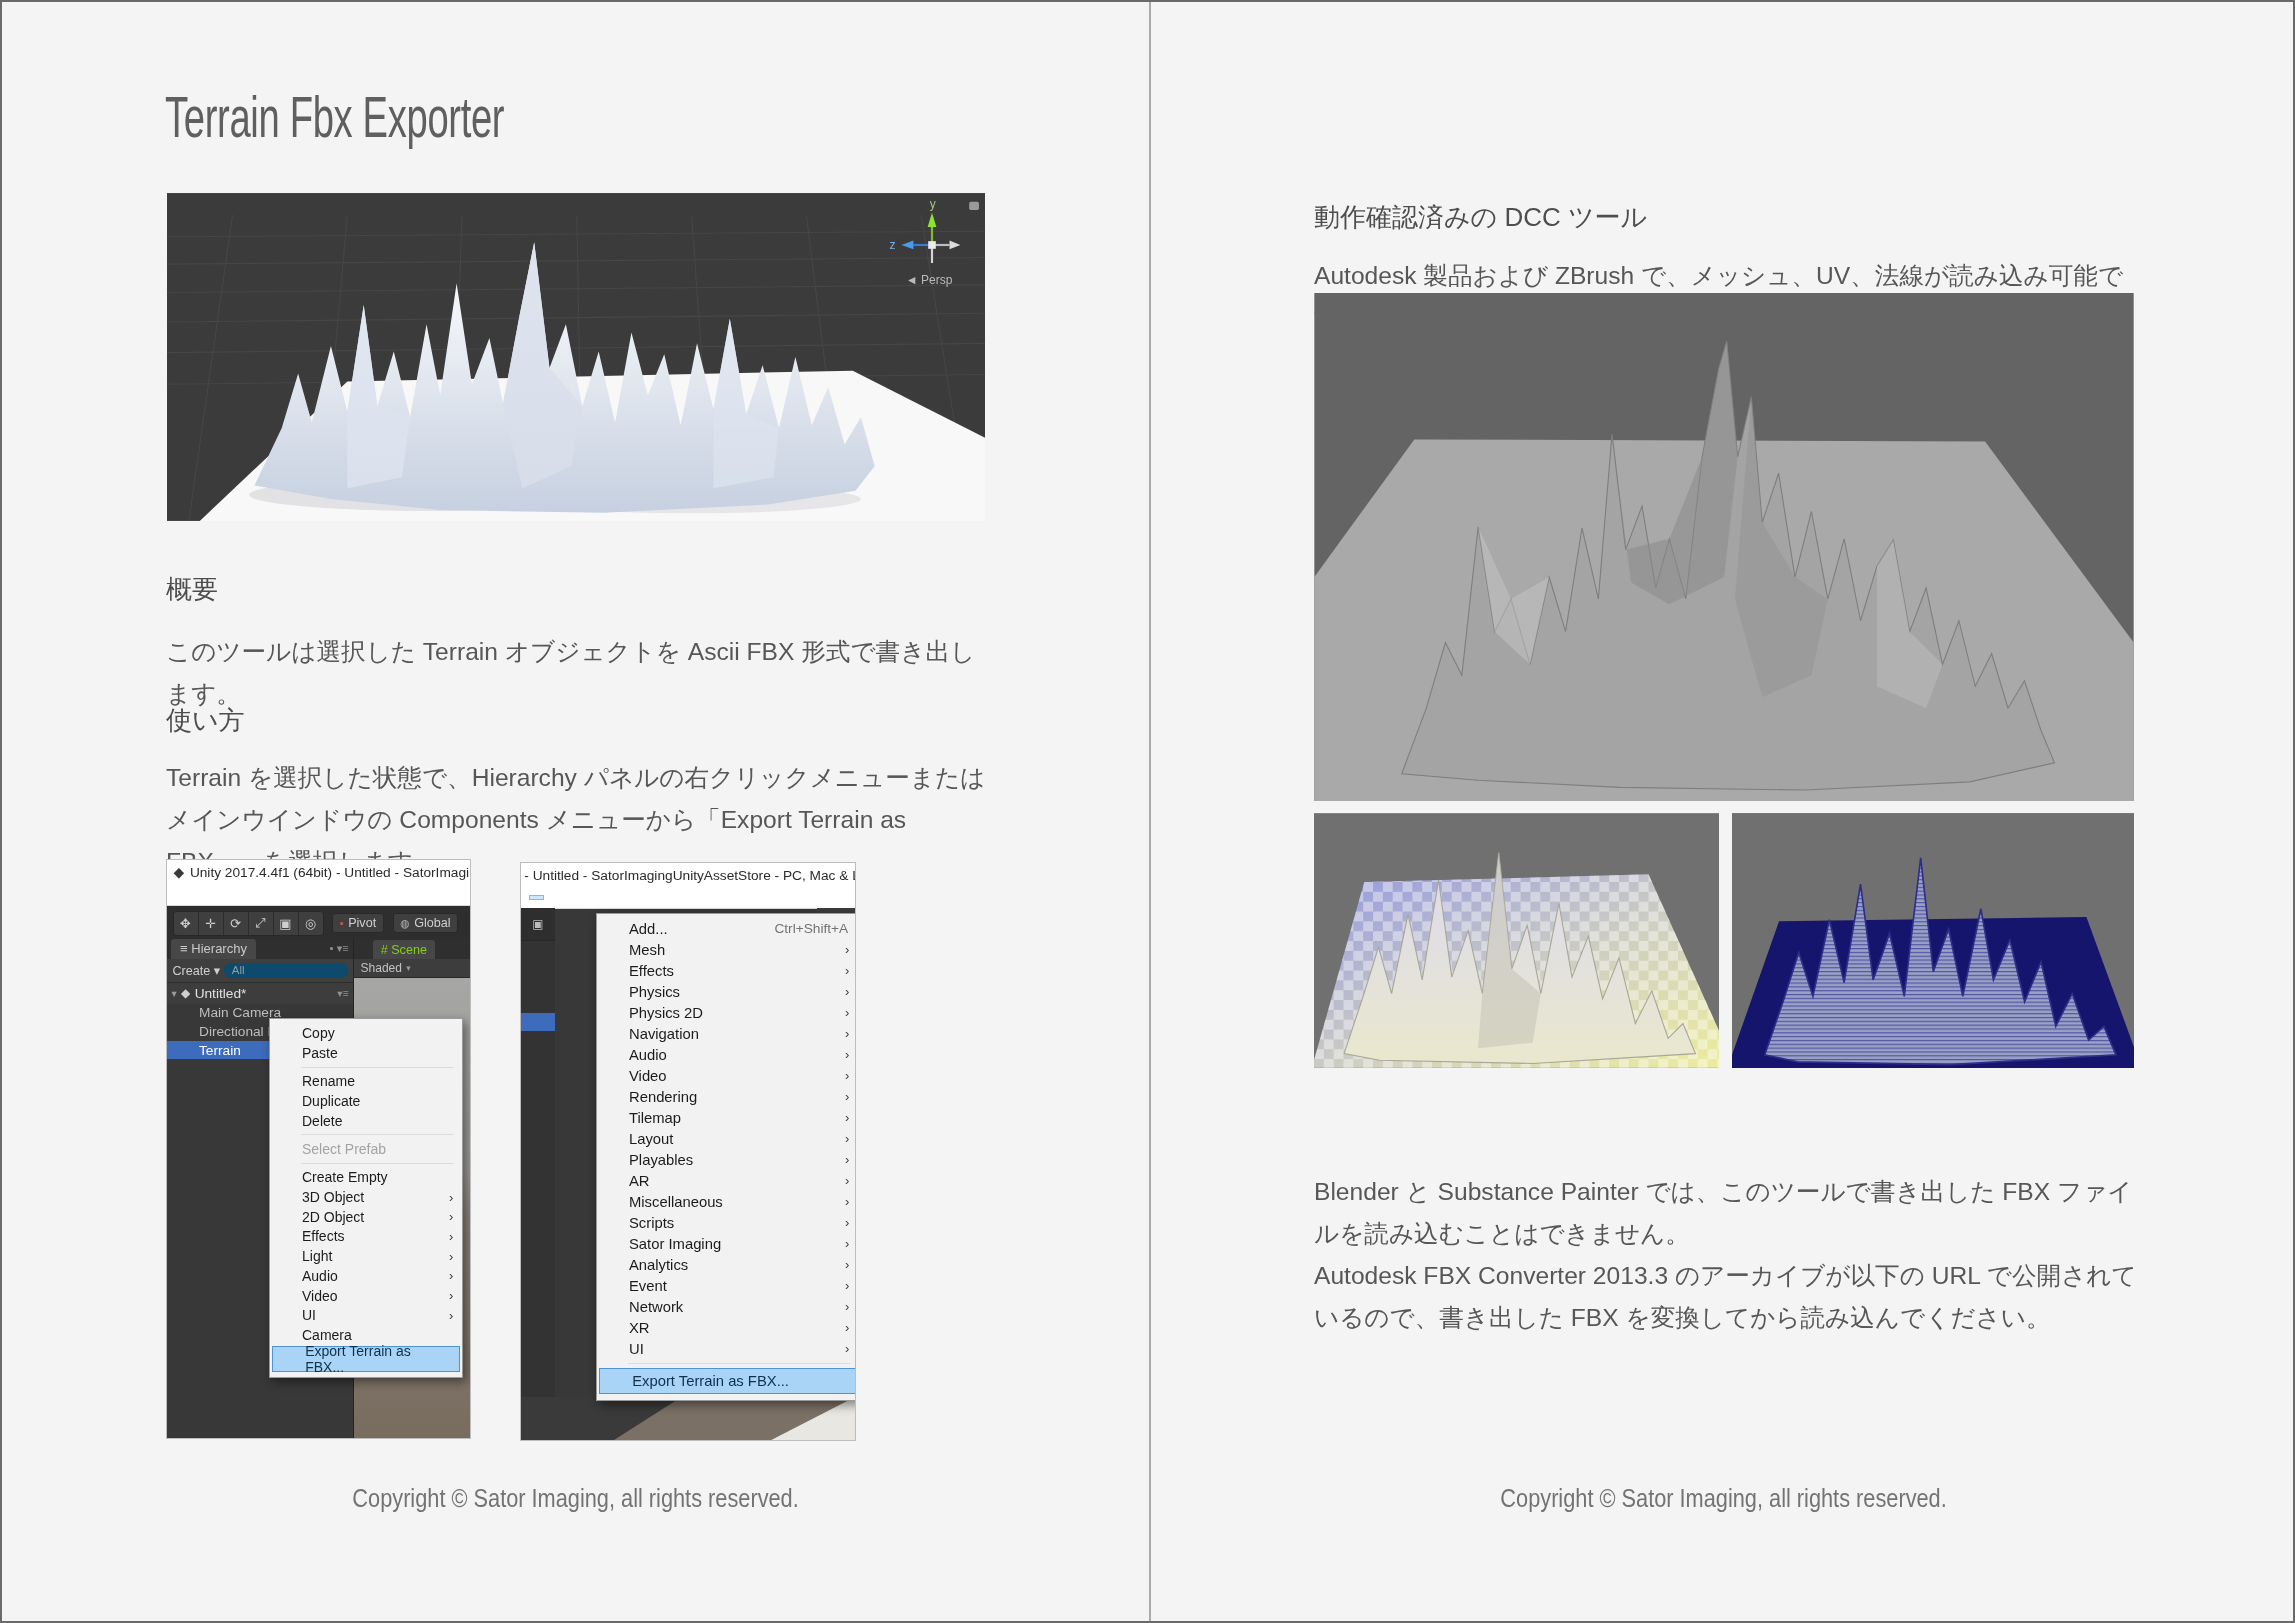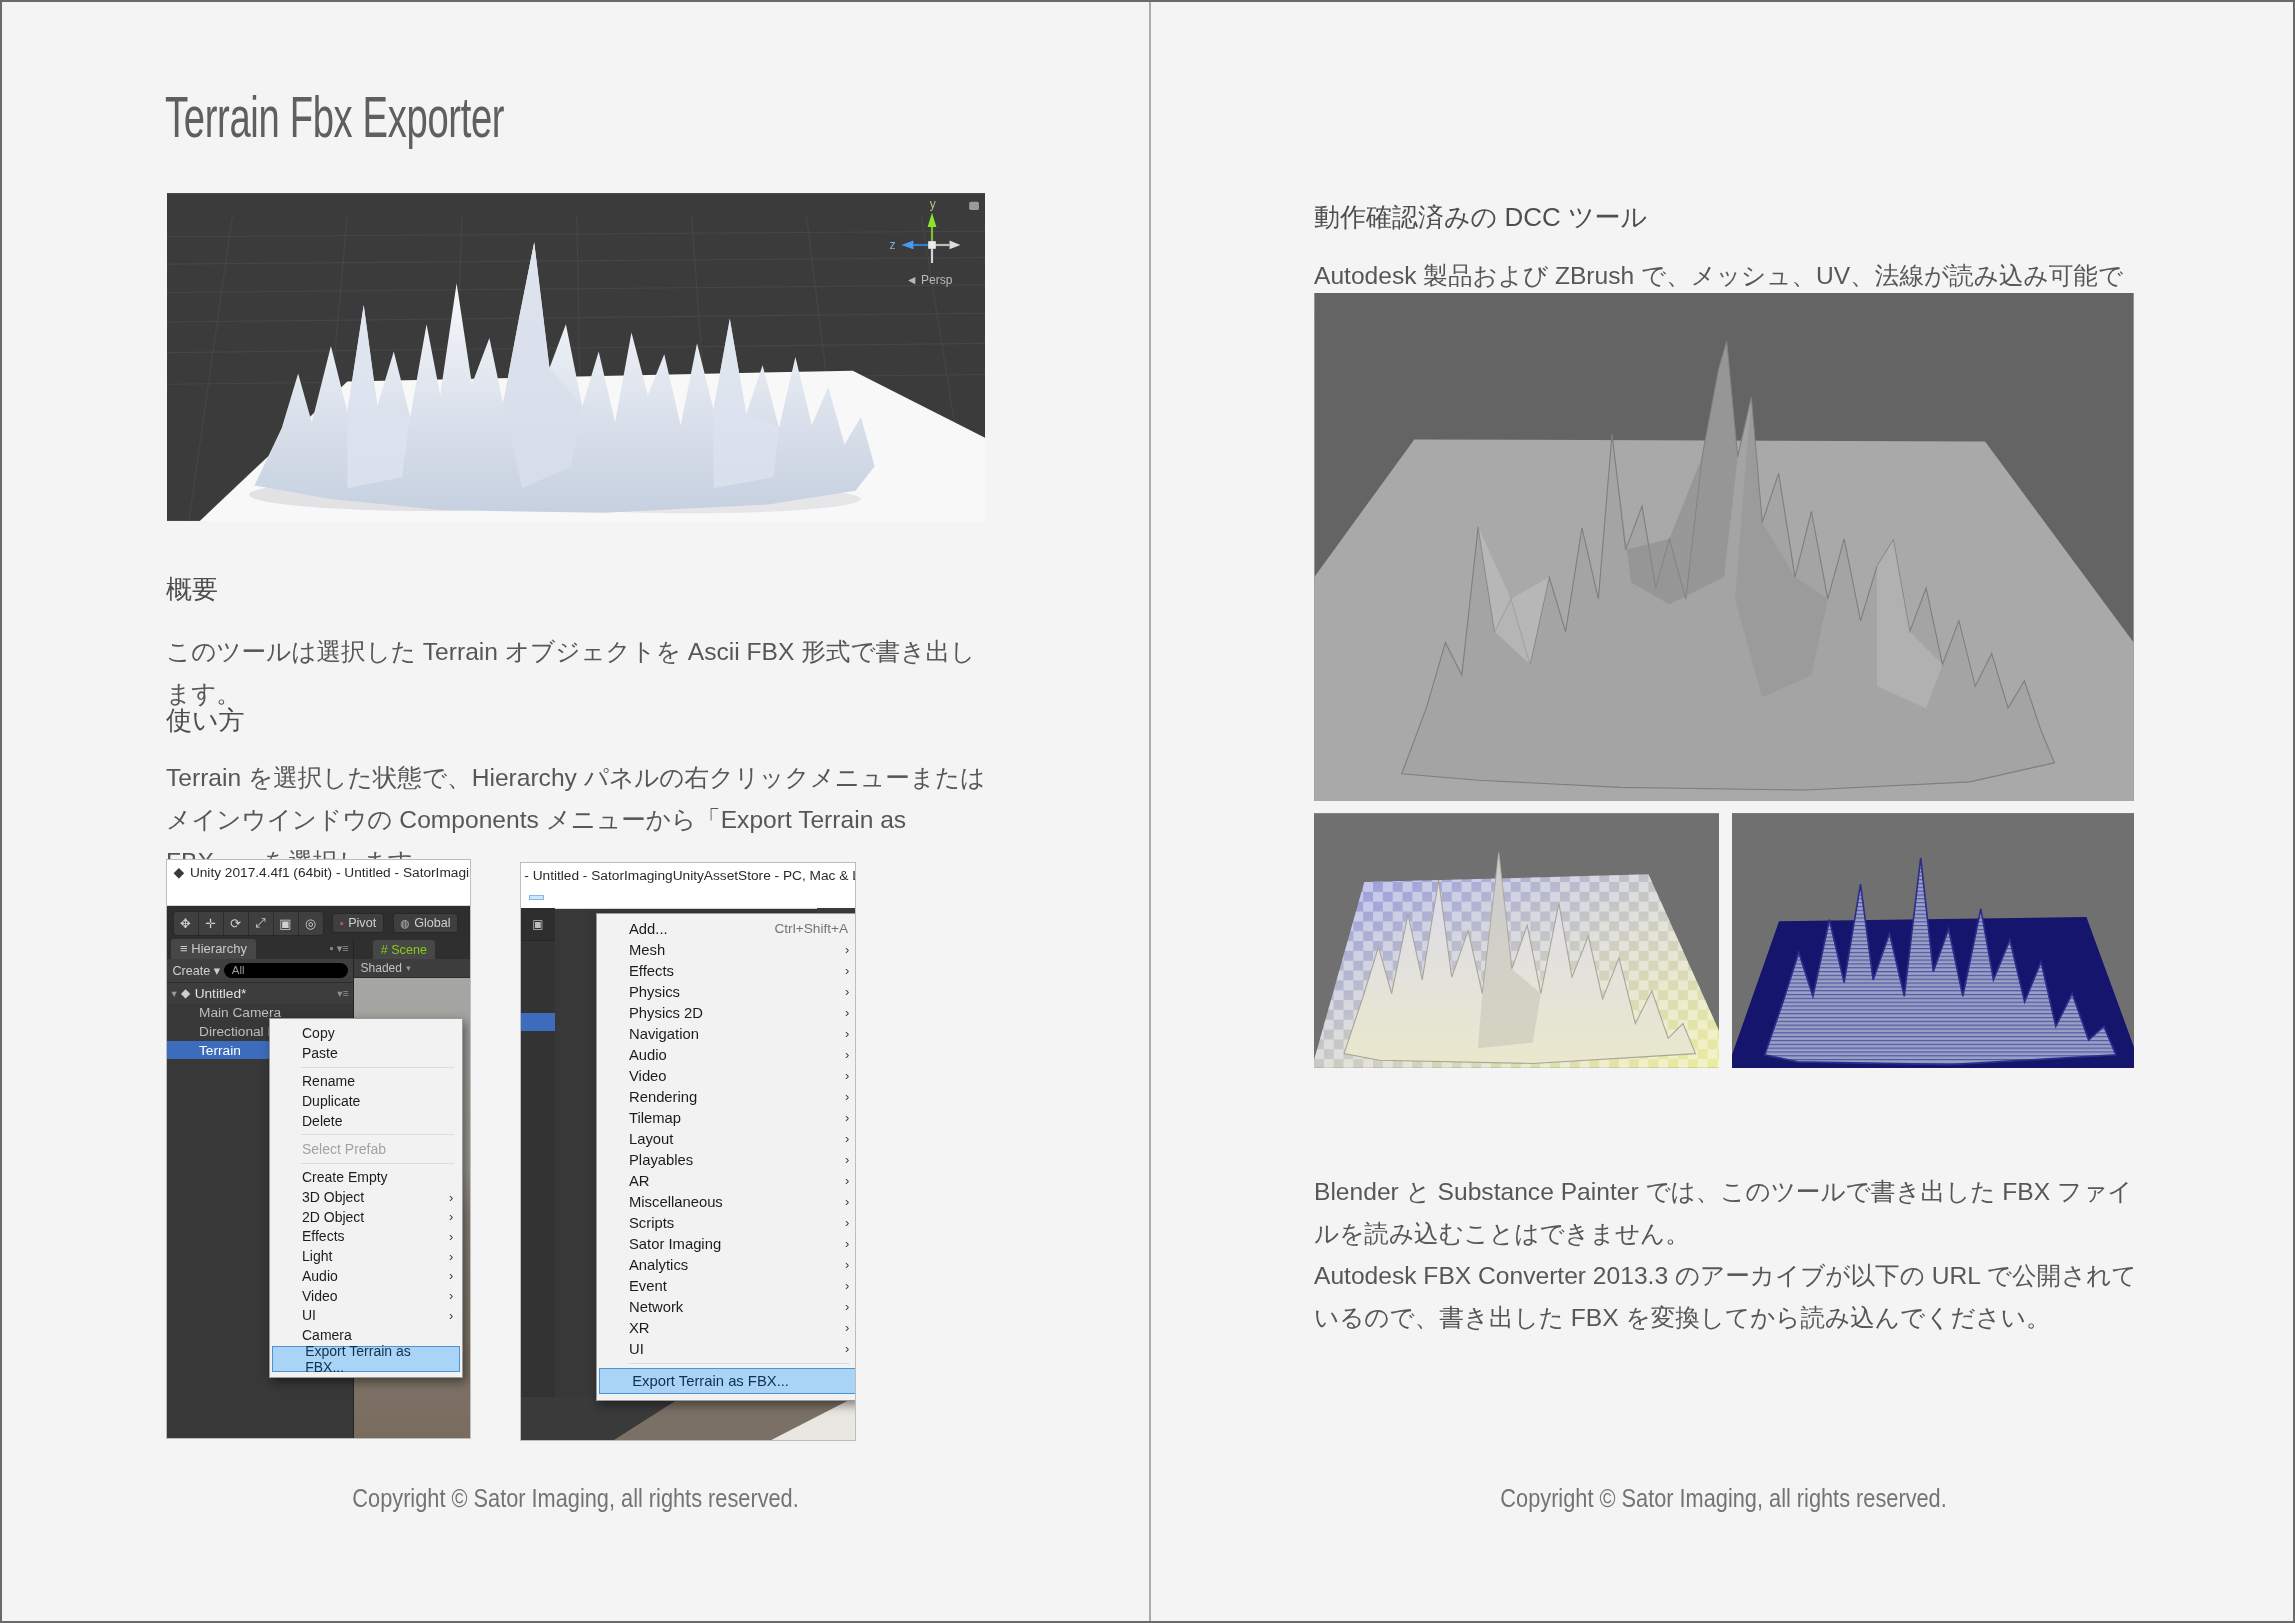--- a/index.html
+++ b/index.html
@@ -34,21 +34,21 @@
   .pg-ic{font-size:11px;color:#b7b7b7;}
   .pg-ic.red{color:#c05a4a;}
   .work{position:absolute;left:0;top:79px;right:0;bottom:0;display:flex;}
   .hier{width:186px;background:#383838;border-right:0.5px solid #242424;flex:0 0 auto;}
   .htabrow{height:19.7px;background:#2f2f2f;display:flex;align-items:center;padding:0 4.4px;}
   .htab{background:#474747;border-radius:3.3px 3.3px 0 0;padding:2.2px 8.7px;color:#c9c9c9;font-size:13px;}
   .hicons{margin-left:auto;color:#8f8f8f;font-size:11px;}
   .crow{height:23px;background:#3f3f3f;display:flex;align-items:center;padding:0 5.5px;gap:4px;
     border-bottom:0.5px solid #2c2c2c;}
   .create{color:#cfcfcf;font-size:12.6px;white-space:nowrap;}
-  .spill{flex:1;background:#000000;border-radius:7.7px;height:15.3px;color:#9a9a9a;font-size:11.5px;
+  .spill{flex:1;background:#0c4a6e;border-radius:7.7px;height:15.3px;color:#9a9a9a;font-size:11.5px;
     display:flex;align-items:center;padding:0 7.7px;}
   .rootrow{height:21px;display:flex;align-items:center;gap:4.4px;padding:0 4.4px;color:#e0e0e0;
     font-size:13.7px;background:#3d3d3d;}
   .rootrow .exp{color:#9a9a9a;font-size:10.4px;}
   .rootrow .ricons{margin-left:auto;color:#8f8f8f;font-size:10.4px;}
   .hrow{height:18.6px;display:flex;align-items:center;padding-left:32px;color:#bdbdbd;font-size:13.7px;}
   .hrow.selected{background:#3d6cbd;color:#fff;}
   .scpanel{flex:1;display:flex;flex-direction:column;background:#333;}
   .sctabrow{height:19.7px;background:#2f2f2f;display:flex;align-items:flex-end;}
   .sctab{background:#474747;border-radius:3.3px 3.3px 0 0;padding:2.2px 7.7px;color:#84cc16;font-size:12.6px;

